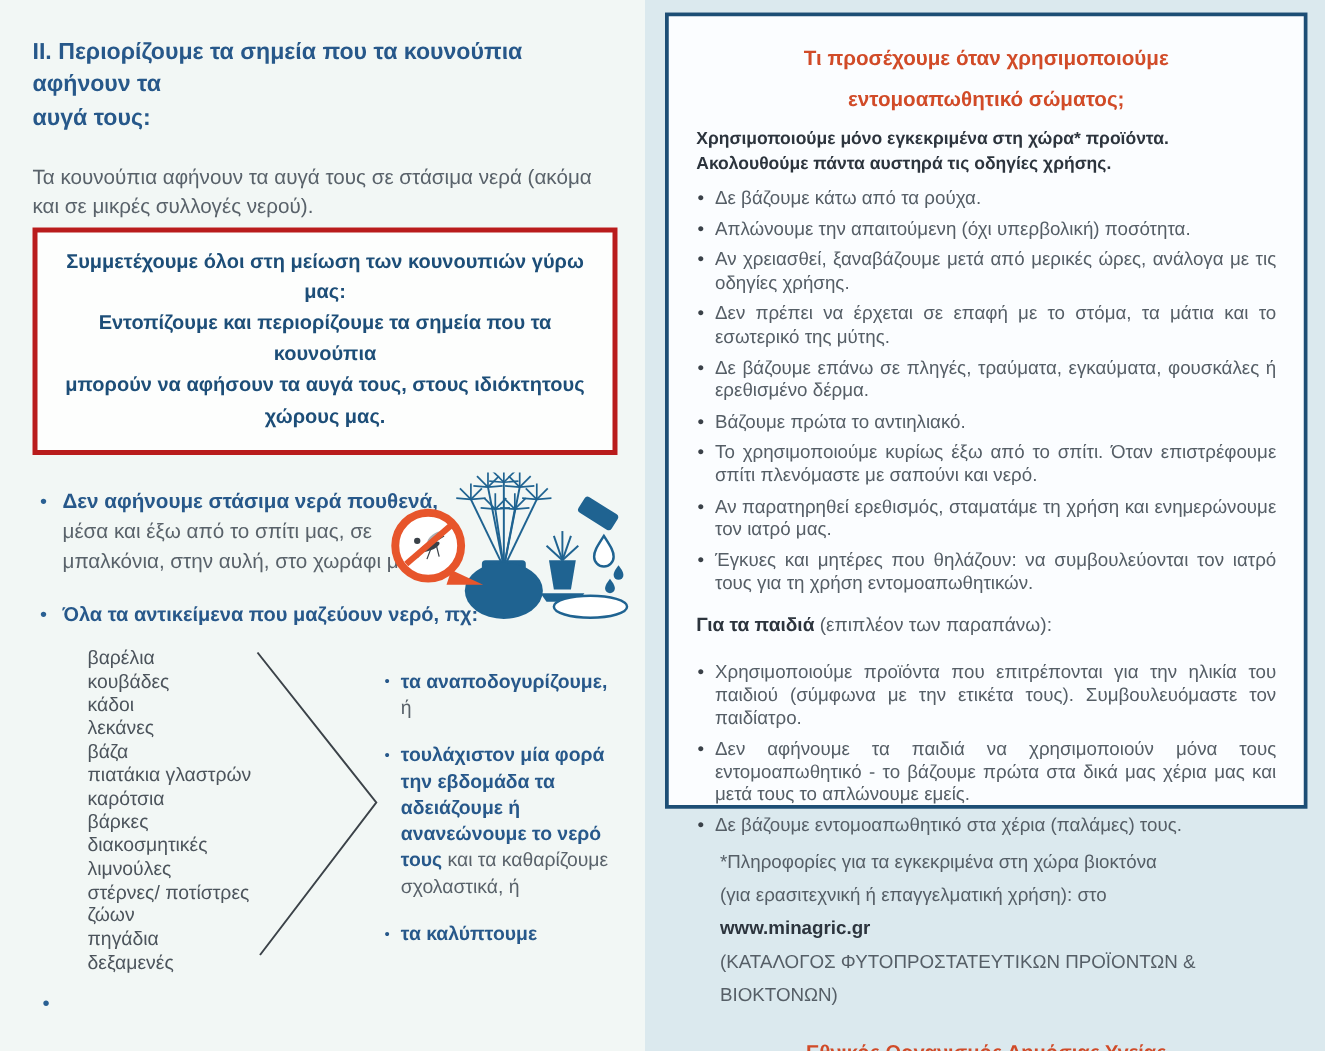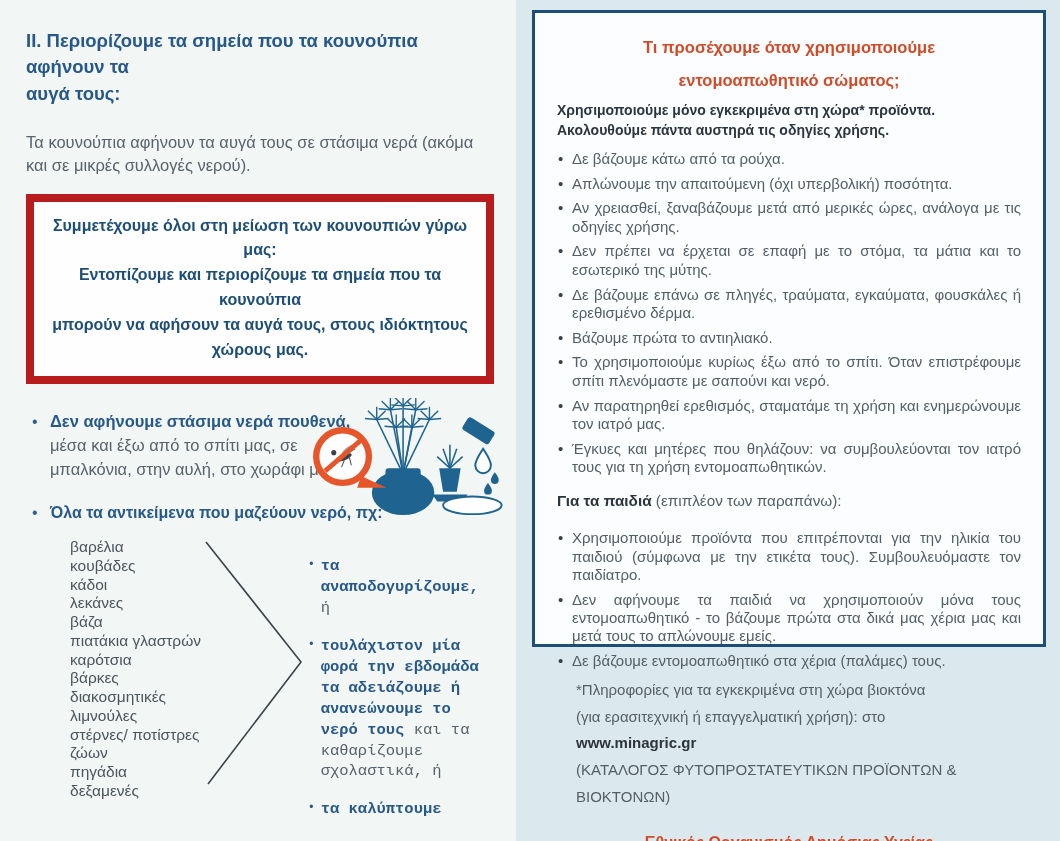--- a/index.html
+++ b/index.html
@@ -15,42 +15,42 @@
     background:#f2f7f5;
     padding:28px 22px 0 26px;
     color:#59626a;
   }
   .page-title {
     color:#27588a; font-weight:bold; font-size:18.5px; line-height:1.42;
   }
   .page-title span { display:block; }
   .intro { margin-top:24px; font-size:16.5px; line-height:1.42; color:#59626a; }
   .callout {
-    margin-top:16px;
-    border:8px solid #b91c1c;
+    margin-top:4px;
+    border:4px solid #b91c1c;
     background:#fdfefd;
     padding:12px 10px 14px;
     text-align:center;
   }
   .callout span {
     display:block; color:#1d4e78; font-weight:bold; font-size:16px; line-height:1.55;
   }
   .b-row { position:relative; margin-top:26px; }
   .b-row .b-text { width:330px; font-size:16.5px; line-height:1.45; }
   .bullet-line { display:flex; }
   .dot { color:#2a6093; font-size:16px; width:24px; flex:0 0 24px; text-align:left; padding-left:6px; }
   .b-bold { color:#27588a; font-weight:bold; }
   .b-rest { padding-left:24px; }
   .illus { position:absolute; right:-10px; top:-12px; }
   .b-head { margin-top:22px; }
   
   .mid { display:flex; margin-top:16px; }
   .containers-list { margin-left:44px; width:152px; list-style:none; font-size:15.5px; line-height:1.21; color:#4c545c; }
   .chevron-wrap { width:104px; padding-top:2px; }
-  .actions-list { width:212px; list-style:none; padding-top:18px; margin-left:4px;font-family:Liberation Mono, monospace; }
+  .actions-list { width:212px; list-style:none; padding-top:18px; margin-left:4px; }
   .actions-list li {
     position:relative; padding-left:13px; font-size:15.5px; line-height:1.35;
     margin-bottom:17px; color:#59626a;
   }
   .actions-list li::before { content:"•"; position:absolute; left:0; top:1px; color:#27588a; font-size:12px; }
   .actions-list b { color:#27588a; }
   
   .bottom-list { list-style:none; margin-top:10px; }
   .bottom-list li {
     position:relative; padding-left:28px; font-size:16.3px; line-height:1.45;

